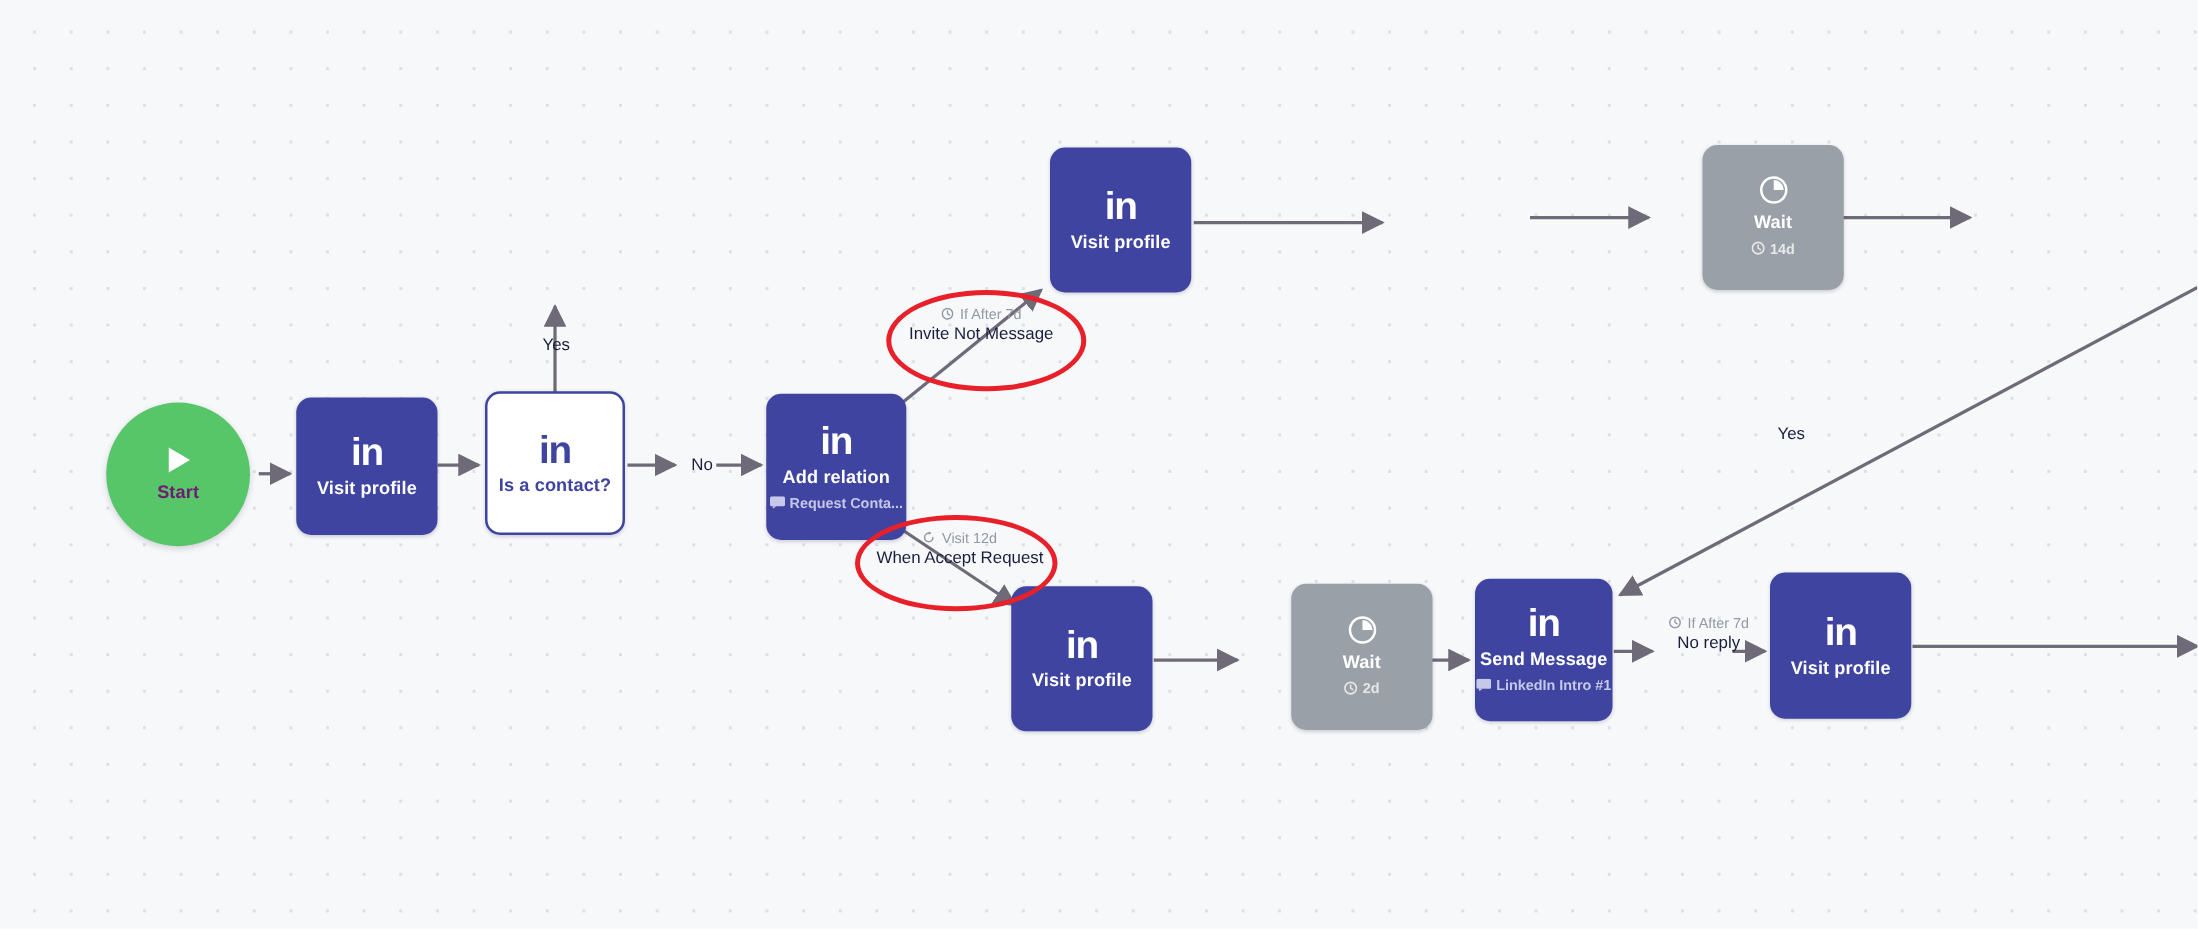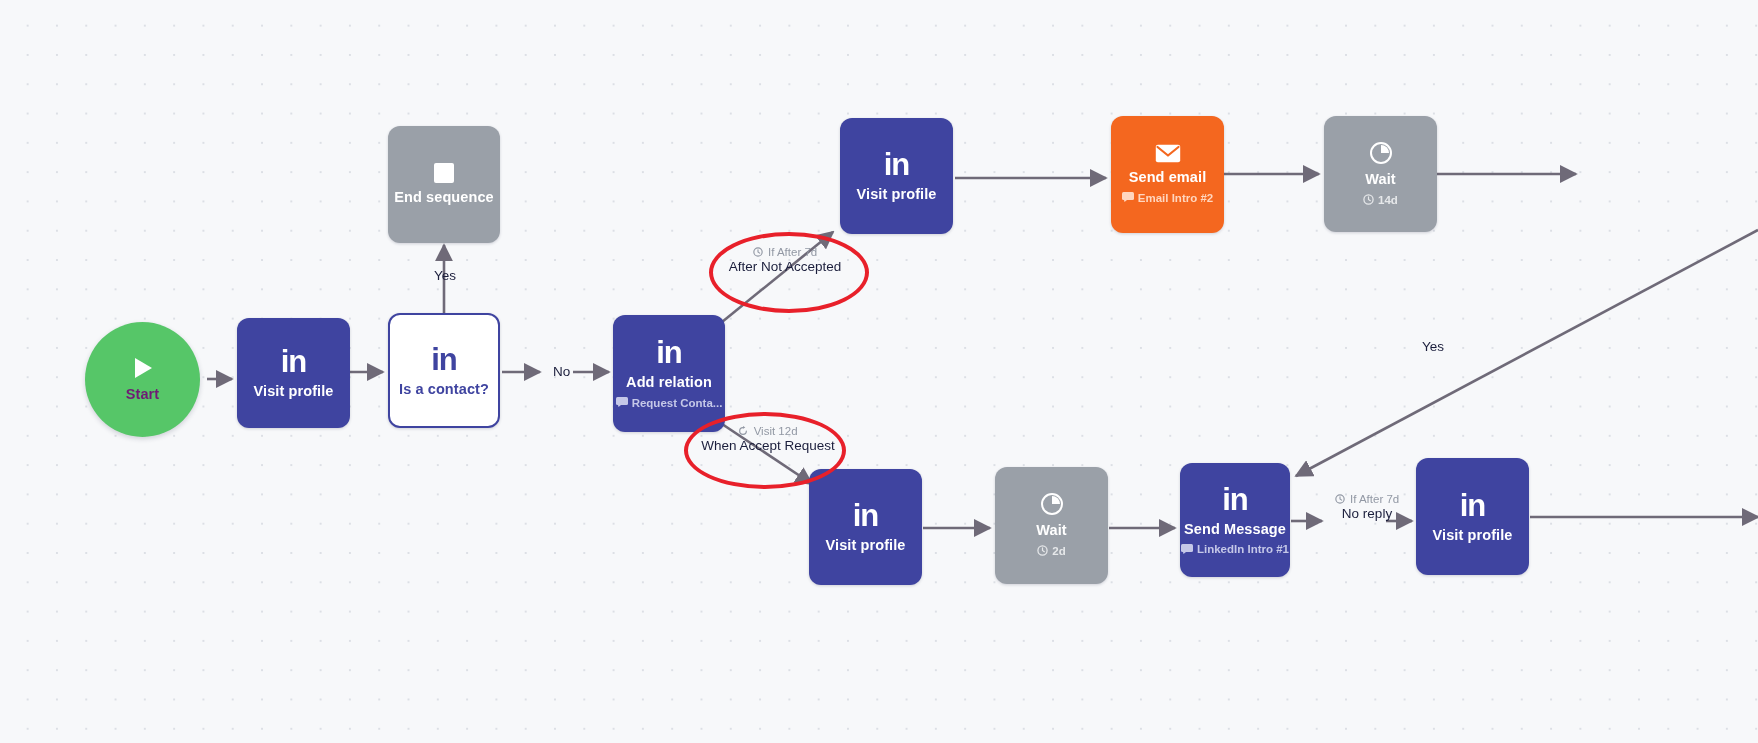--- a/index.html
+++ b/index.html
@@ -53,21 +53,21 @@
     font-weight: bold;
     margin-top: 6px;
     display: flex;
     align-items: center;
     gap: 4px;
     line-height: 1;
   }
 
   .n-linkedin { background: #3f44a0; color: #ffffff; }
   .n-linkedin .sub { color: #c5c8e8; }
-  .n-gray     { background: #9aa0a8; color: #ffffff; }
+  .n-gray     { background: #9aa0a8; color: #ffffff; margin-left: 38px; }
   .n-gray .sub{ color: #e6e8ea; }
   .n-orange   { background: #f4671f; color: #ffffff; }
   .n-orange .sub { color: #ffd6bf; }
   .n-white    { background: #ffffff; color: #3f44a0; border: 2px solid #3f44a0; }
   .n-green {
     background: #56c668;
     color: #701a75;
     border-radius: 50%;
     box-shadow: 0 2px 5px rgba(30,35,60,.18);
   }
@@ -170,64 +170,40 @@
   <div class="node n-linkedin" style="left:237px; top:318px; width:113px; height:110px;">
     <span class="glyph in-logo">in</span>
     <span class="title">Visit profile</span>
   </div>
 
   <div class="node n-white" style="left:388px; top:313px; width:112px; height:115px;">
     <span class="glyph in-logo">in</span>
     <span class="title">Is a contact?</span>
   </div>
 
-  <div class="node n-gray" style="left:388px; top:126px; width:112px; height:117px;">
-    <span class="glyph">
-      <span style="display:block;width:20px;height:20px;background:#ffffff;border-radius:2px;"></span>
-    </span>
-    <span class="title">End sequence</span>
-  </div>
 
   <div class="node n-linkedin" style="left:613px; top:315px; width:112px; height:117px;">
     <span class="glyph in-logo">in</span>
     <span class="title">Add relation</span>
     <span class="sub">
       <span>
         <svg width="12" height="10" viewBox="0 0 12 10">
             <rect x="0" y="0" width="12" height="8" rx="1.5" fill="currentColor"></rect>
             <path d="M2 8 L5 8 L2.5 10 Z" fill="currentColor"></path>
           </svg>
       </span>
       <span>Request Conta...</span>
     </span>
   </div>
 
   <div class="node n-linkedin" style="left:840px; top:118px; width:113px; height:116px;">
     <span class="glyph in-logo">in</span>
     <span class="title">Visit profile</span>
   </div>
 
-  <div class="node n-orange" style="left:1111px; top:116px; width:113px; height:117px;">
-    <span class="glyph">
-      <svg width="26" height="19" viewBox="0 0 26 19">
-        <rect x="0.8" y="0.8" width="24.4" height="17.4" rx="2" fill="#ffffff"></rect>
-        <path d="M2.5 3 L13 11.5 L23.5 3" stroke="#f4671f" stroke-width="2.2" fill="none" stroke-linecap="round" stroke-linejoin="round"></path>
-      </svg>
-    </span>
-    <span class="title">Send email</span>
-    <span class="sub">
-      <span>
-        <svg width="12" height="10" viewBox="0 0 12 10">
-            <rect x="0" y="0" width="12" height="8" rx="1.5" fill="currentColor"></rect>
-            <path d="M2 8 L5 8 L2.5 10 Z" fill="currentColor"></path>
-          </svg>
-      </span>
-      <span>Email Intro #2</span>
-    </span>
-  </div>
 
   <div class="node n-gray" style="left:1324px; top:116px; width:113px; height:116px;">
     <span class="glyph">
       <svg width="24" height="24" viewBox="0 0 24 24">
         <circle cx="12" cy="12" r="10" fill="none" stroke="#ffffff" stroke-width="2"></circle>
         <path d="M12 12 L12 4 A8 8 0 0 1 20 12 Z" fill="#ffffff"></path>
       </svg>
     </span>
     <span class="title">Wait</span>
     <span class="sub">
@@ -290,21 +266,21 @@
 
   <div class="edge-label" style="left:705px; top:245px; width:160px;">
     <span class="cond">
       <span class="ci">
         <svg width="10" height="10" viewBox="0 0 12 12" style="vertical-align:-1px">
             <circle cx="6" cy="6" r="5" fill="none" stroke="#9298a4" stroke-width="1.4"></circle>
             <path d="M6 3.2 L6 6 L8 7.3" stroke="#9298a4" stroke-width="1.3" fill="none" stroke-linecap="round"></path>
           </svg>
       </span><span>If After 7d</span>
     </span>
-    <span class="main">After Not Accepted</span>
+    <span class="main">Invite Not Message</span>
   </div>
 
   <div class="edge-label" style="left:688px; top:424px; width:160px;">
     <span class="cond">
       <span class="ci">
         <svg width="10" height="10" viewBox="0 0 12 12" style="vertical-align:-1px">
             <path d="M10 6 A4 4 0 1 1 6 2" fill="none" stroke="#9298a4" stroke-width="1.4" stroke-linecap="round"></path>
             <path d="M6 0 L6 3.4 L8.8 1.7 Z" fill="#9298a4"></path>
           </svg>
       </span><span>Visit 12d</span>

